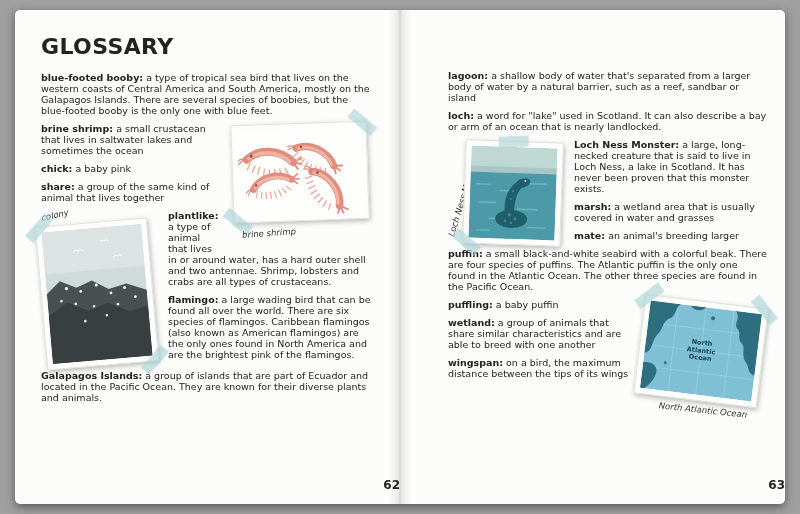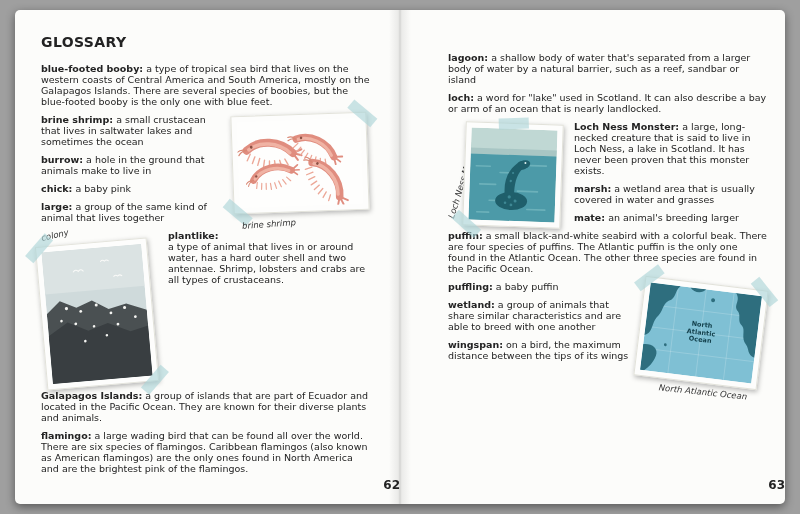--- a/index.html
+++ b/index.html
@@ -9,22 +9,22 @@
   }
   *{box-sizing:border-box;margin:0;padding:0}
   body{width:800px;height:514px;overflow:hidden;font-family:"DejaVu Sans",sans-serif;color:var(--ink)}
   .desk{width:800px;height:514px;background:var(--desk_gray);position:relative}
   .spread{position:absolute;left:15px;top:10px;width:770px;height:494px;background:var(--paper_white);
           border-radius:5px;box-shadow:0 3px 10px rgba(0,0,0,0.45);display:flex}
   .gutter{position:absolute;top:0;bottom:0;left:50%;width:22px;margin-left:-11px;pointer-events:none;
           background:linear-gradient(to right,rgba(0,0,0,0) 0%,rgba(0,0,0,0.07) 42%,rgba(0,0,0,0.16) 50%,rgba(0,0,0,0.07) 58%,rgba(0,0,0,0) 100%)}
   .page{position:relative;width:50%;height:100%}
   .page-left{padding:22px 28px 0 26px}
-  .page-right{padding:42px 18px 0 48px}
-  h1.title{font-size:14px;font-weight:bold;letter-spacing:.4px;margin:2px 0 13px}
+  .page-right{padding:60px 18px 0 48px}
+  h1.title{font-size:22px;font-weight:bold;letter-spacing:.4px;margin:2px 0 13px}
   .entry{font-size:9.5px;line-height:11px;margin:0 0 7px;overflow-wrap:break-word}
   .entry b{font-weight:bold}
   .clear-l{clear:left}
   .pagenum{position:absolute;bottom:12px;left:0;right:0;text-align:right;font-size:12px;font-weight:bold}
   
   .photo-wrap{position:relative}
   .polaroid{position:relative;background:#fdfdfc;border:1px solid #e2e2da;padding:5px;
             box-shadow:1px 2px 5px rgba(0,0,0,0.28)}
   .photo-img{display:block;width:100%;height:auto}
   .tape{position:absolute;width:30px;height:11px;background:var(--tape_teal);opacity:.62;z-index:3}
@@ -74,23 +74,22 @@
             <use href="#shr" transform="translate(6,12) rotate(10)"></use>
             <use href="#shr" transform="translate(62,4) rotate(32) scale(0.9)"></use>
             <use href="#shr" transform="translate(8,46) rotate(-8) scale(0.85)"></use>
             <use href="#shr" transform="translate(84,30) rotate(58) scale(0.95)"></use>
           </svg>
         </div>
         <div class="caption brine-caption">brine shrimp</div>
       </div>
 
       <p class="entry"><b>brine shrimp:</b> <span>a small crustacean that lives in saltwater lakes and sometimes the ocean</span></p>
-      <p class="entry"><b>burrow:</b> <span>a hole in the ground that animals make to live in</span></p>
       <p class="entry"><b>chick:</b> <span>a baby pink</span></p>
-      <p class="entry"><b>large:</b> <span>a group of the same kind of animal that lives together</span></p>
+      <p class="entry"><b>share:</b> <span>a group of the same kind of animal that lives together</span></p>
 
       <div class="photo-wrap colony">
         <div class="caption colony-caption">colony</div>
         <div class="polaroid">
           <span class="tape" style="top:-5px;left:-12px;transform:rotate(-44deg)"></span>
           <span class="tape" style="bottom:-5px;right:-12px;transform:rotate(-44deg)"></span>
           <svg class="photo-img" viewBox="0 0 100 132">
             <rect width="100" height="132" fill="#cfdadb"></rect>
             <rect width="100" height="42" fill="#dbe3e3"></rect>
             <polygon points="0,62 14,50 30,58 46,52 62,62 80,58 100,66 100,132 0,132" fill="#4a5052"></polygon>
@@ -112,22 +111,22 @@
             <g stroke="#fafaf8" stroke-width="1" fill="none" stroke-linecap="round">
               <path d="M30,22 q2.5,-3 5,0 q2.5,-3 5,0"></path>
               <path d="M58,14 q2,-2 4,0 q2,-2 4,0"></path>
               <path d="M70,30 q2,-2 4,0 q2,-2 4,0"></path>
             </g>
           </svg>
         </div>
       </div>
 
       <p class="entry"><b>plantlike:</b> <span>a type of animal that lives in or around water, has a hard outer shell and two antennae. Shrimp, lobsters and crabs are all types of crustaceans.</span></p>
+      <p class="entry"><b>flamingo:</b> <span>a large wading bird that can be found all over the world. There are six species of flamingos. Caribbean flamingos (also known as American flamingos) are the only ones found in North America and are the brightest pink of the flamingos.</span></p>
       <p class="entry clear-l"><b>Galapagos Islands:</b> <span>a group of islands that are part of Ecuador and located in the Pacific Ocean. They are known for their diverse plants and animals.</span></p>
-      <p class="entry"><b>flamingo:</b> <span>a large wading bird that can be found all over the world. There are six species of flamingos. Caribbean flamingos (also known as American flamingos) are the only ones found in North America and are the brightest pink of the flamingos.</span></p>
 
       <div class="pagenum">62</div>
     </div>
 
     <div class="page page-right">
 
       <p class="entry"><b>lagoon:</b> <span>a shallow body of water that's separated from a larger body of water by a natural barrier, such as a reef, sandbar or island</span></p>
       <p class="entry"><b>loch:</b> <span>a word for "lake" used in Scotland. It can also describe a bay or arm of an ocean that is nearly landlocked.</span></p>
 
       <div class="photo-wrap nessie">

